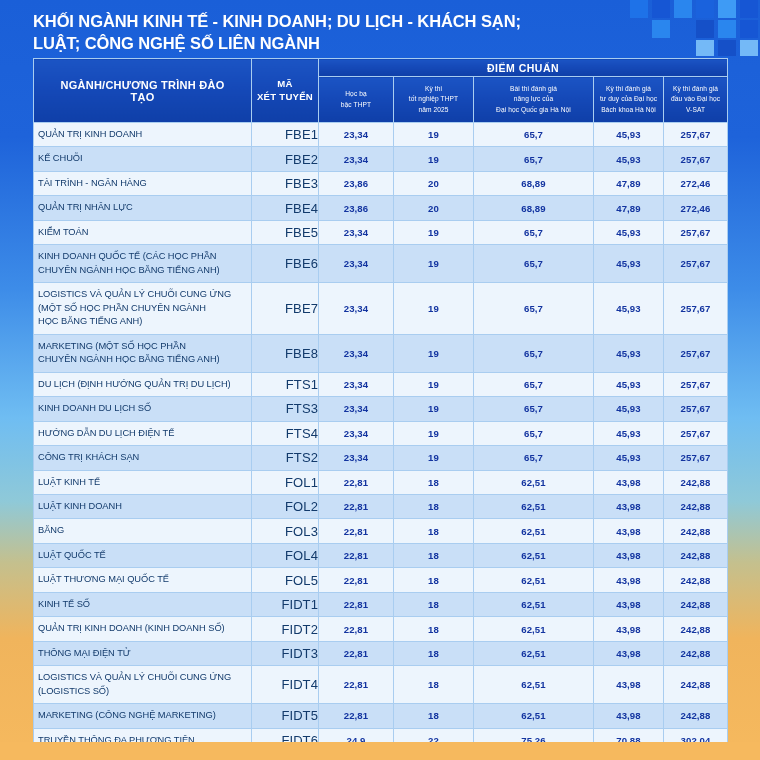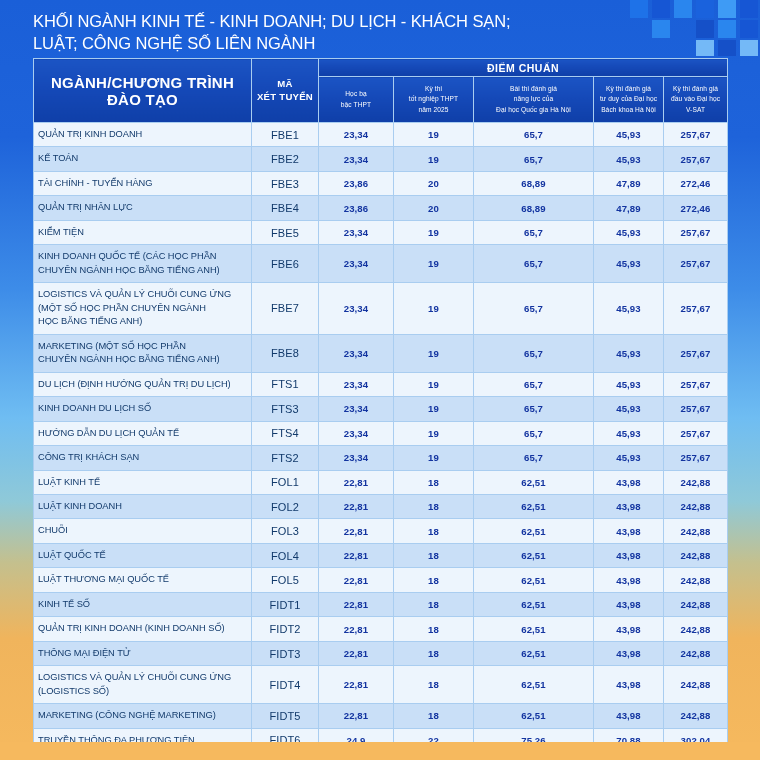--- a/index.html
+++ b/index.html
@@ -44,21 +44,21 @@
   
   .title-wrap {
     position: absolute;
     left: 33px;
     top: 11px;
     width: 560px;
   }
   .title {
     color: #ffffff;
     font-size: 16.5px;
-    font-weight: normal;
+    font-weight: bold;
     line-height: 1.32;
     letter-spacing: -0.1px;
     white-space: pre-line;
   }
 
   
   .table-wrap {
     position: absolute;
     left: 33px;
     top: 58px;
@@ -81,21 +81,21 @@
   
   thead th {
     background: linear-gradient(to bottom, #1b54c4 0%, #1549b8 45%, #0f3fa8 100%);
     color: #ffffff;
     font-weight: bold;
     text-align: center;
     border-color: #3a74d6;
   }
 
   th.h-main {
-    font-size: 15px;
+    font-size: 11px;
     letter-spacing: 0.25px;
     padding: 4px 14px;
     height: 64px;
   }
   th.h-code {
     font-size: 9.6px;
     letter-spacing: 0.25px;
     line-height: 1.35;
     padding: 13px 2px;
     white-space: pre-line;
@@ -124,22 +124,22 @@
     color: #123a6b;
     font-size: 9.3px;
     line-height: 1.45;
     padding: 5px 0 5px 4px;
     text-align: left;
     letter-spacing: -0.05px;
     white-space: pre-line;
   }
   td.c-code {
     color: #123a6b;
-    font-size: 11px;
-    text-align: center;
+    font-size: 13px;
+    text-align: right;
     letter-spacing: 0.1px;
   }
   td.c-num {
     color: #1334a0;
     font-size: 9.6px;
     font-weight: bold;
     text-align: center;
     letter-spacing: 0.1px;
   }
 
@@ -216,48 +216,48 @@
         <tr class="odd">
           <td class="c-name">QUẢN TRỊ KINH DOANH</td>
           <td class="c-code">FBE1</td>
           <td class="c-num">23,34</td>
           <td class="c-num">19</td>
           <td class="c-num">65,7</td>
           <td class="c-num">45,93</td>
           <td class="c-num">257,67</td>
         </tr>
         <tr class="even">
-          <td class="c-name">KẾ TOÁN</td>
+          <td class="c-name">KẾ CHUỖI</td>
           <td class="c-code">FBE2</td>
           <td class="c-num">23,34</td>
           <td class="c-num">19</td>
           <td class="c-num">65,7</td>
           <td class="c-num">45,93</td>
           <td class="c-num">257,67</td>
         </tr>
         <tr class="odd">
-          <td class="c-name">TÀI CHÍNH - TUYỂN HÀNG</td>
+          <td class="c-name">TÀI TRÌNH - NGÂN HÀNG</td>
           <td class="c-code">FBE3</td>
           <td class="c-num">23,86</td>
           <td class="c-num">20</td>
           <td class="c-num">68,89</td>
           <td class="c-num">47,89</td>
           <td class="c-num">272,46</td>
         </tr>
         <tr class="even">
           <td class="c-name">QUẢN TRỊ NHÂN LỰC</td>
           <td class="c-code">FBE4</td>
           <td class="c-num">23,86</td>
           <td class="c-num">20</td>
           <td class="c-num">68,89</td>
           <td class="c-num">47,89</td>
           <td class="c-num">272,46</td>
         </tr>
         <tr class="odd">
-          <td class="c-name">KIỂM TIỆN</td>
+          <td class="c-name">KIỂM TOÁN</td>
           <td class="c-code">FBE5</td>
           <td class="c-num">23,34</td>
           <td class="c-num">19</td>
           <td class="c-num">65,7</td>
           <td class="c-num">45,93</td>
           <td class="c-num">257,67</td>
         </tr>
         <tr class="even">
           <td class="c-name">KINH DOANH QUỐC TẾ (CÁC HỌC PHẦN
 CHUYÊN NGÀNH HỌC BẰNG TIẾNG ANH)</td>
@@ -301,21 +301,21 @@
         <tr class="even">
           <td class="c-name">KINH DOANH DU LỊCH SỐ</td>
           <td class="c-code">FTS3</td>
           <td class="c-num">23,34</td>
           <td class="c-num">19</td>
           <td class="c-num">65,7</td>
           <td class="c-num">45,93</td>
           <td class="c-num">257,67</td>
         </tr>
         <tr class="odd">
-          <td class="c-name">HƯỚNG DẪN DU LỊCH QUẢN TẾ</td>
+          <td class="c-name">HƯỚNG DẪN DU LỊCH ĐIỆN TẾ</td>
           <td class="c-code">FTS4</td>
           <td class="c-num">23,34</td>
           <td class="c-num">19</td>
           <td class="c-num">65,7</td>
           <td class="c-num">45,93</td>
           <td class="c-num">257,67</td>
         </tr>
         <tr class="even">
           <td class="c-name">CÔNG TRỊ KHÁCH SẠN</td>
           <td class="c-code">FTS2</td>
@@ -337,21 +337,21 @@
         <tr class="even">
           <td class="c-name">LUẬT KINH DOANH</td>
           <td class="c-code">FOL2</td>
           <td class="c-num">22,81</td>
           <td class="c-num">18</td>
           <td class="c-num">62,51</td>
           <td class="c-num">43,98</td>
           <td class="c-num">242,88</td>
         </tr>
         <tr class="odd">
-          <td class="c-name">CHUỖI</td>
+          <td class="c-name">BẰNG</td>
           <td class="c-code">FOL3</td>
           <td class="c-num">22,81</td>
           <td class="c-num">18</td>
           <td class="c-num">62,51</td>
           <td class="c-num">43,98</td>
           <td class="c-num">242,88</td>
         </tr>
         <tr class="even">
           <td class="c-name">LUẬT QUỐC TẾ</td>
           <td class="c-code">FOL4</td>

